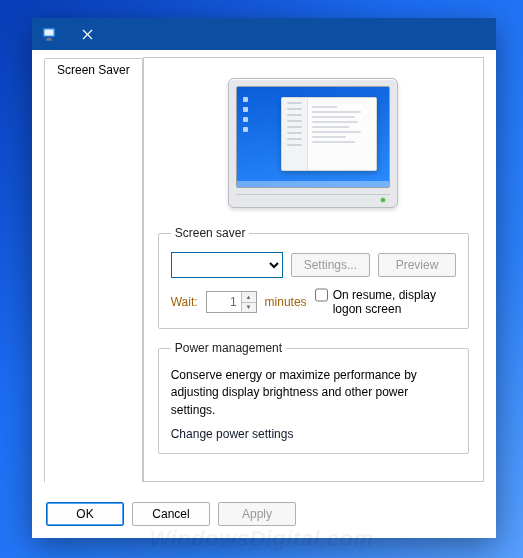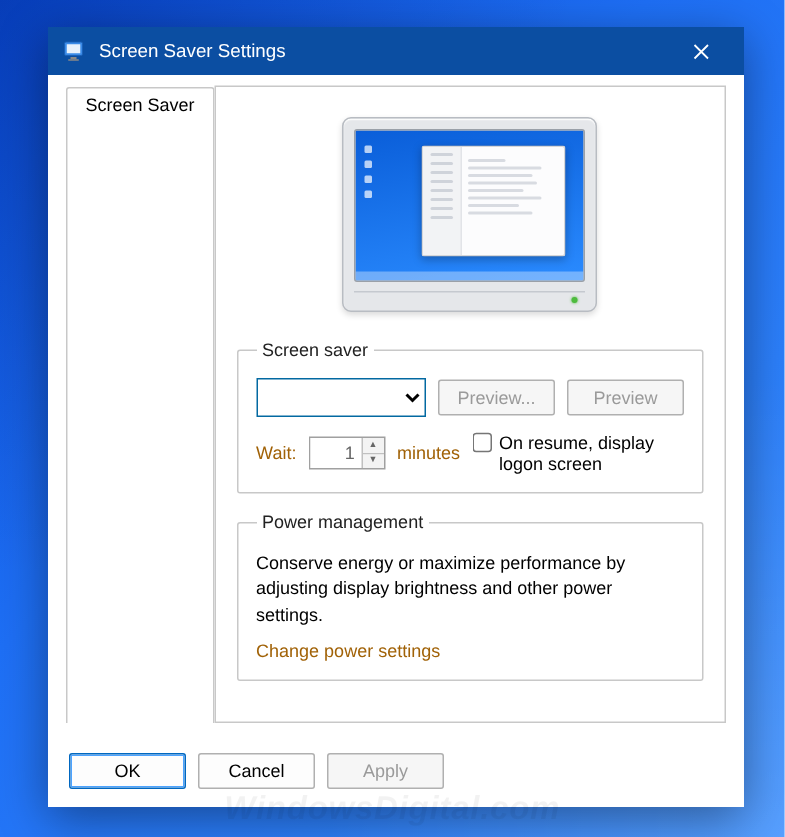--- a/index.html
+++ b/index.html
@@ -169,21 +169,21 @@
   .spin-btns { display:flex; flex-direction:column; border-left:1px solid #c0c0c0;}
   .spin-btns div {
     flex:1; width:14px; display:flex; align-items:center; justify-content:center;
     font-size:6px; color:#666; cursor:pointer; line-height:1;
     background:#f3f3f3;
   }
   .spin-btns div:first-child { border-bottom:1px solid #c0c0c0;}
   .checkbox { display:flex; align-items:flex-start; gap:5px; }
   .checkbox input { width:14px; height:14px; margin:0;}
   .pm-text { font-size:12px; line-height:1.45; margin-bottom:8px;}
-  a.link { color:#a16207; text-decoration:none; font-size:12px;}
+  a.link { color:#0f172a; text-decoration:none; font-size:12px;}
 
   .footer {
     display:flex; justify-content:flex-start; gap:8px;
     padding:10px 14px 12px;
   }
   .footer button.btn { min-width:78px;}
   .footer .primary {
     border:1px solid #0067c0;
     box-shadow: inset 0 0 0 1px #4da3ff;
   }
@@ -206,21 +206,20 @@
 
   <div class="titlebar">
     <span class="titlebar-icon">
       <svg width="16" height="16" viewBox="0 0 16 16">
         <rect x="1" y="2" width="12" height="9" rx="1" fill="#3b8be8" stroke="#1a5fb4" stroke-width="0.6"></rect>
         <rect x="2.5" y="3.5" width="9" height="6" fill="#e8f1fc"></rect>
         <rect x="5" y="12" width="4" height="1.5" fill="#888"></rect>
         <rect x="3.5" y="13.5" width="7" height="1" fill="#888"></rect>
       </svg>
     </span>
-    <span class="titlebar-text">Screen Saver Settings</span>
     <div class="titlebar-close">
       <svg width="11" height="11" viewBox="0 0 11 11">
         <path d="M1 1 L10 10 M10 1 L1 10" stroke="#fff" stroke-width="1.2"></path>
       </svg>
     </div>
   </div>
 
   <div class="body">
 
     <div class="tabstrip">
@@ -264,21 +263,21 @@
           <div class="monitor-led"></div>
         </div>
       </div>
 
       <fieldset class="group">
         <legend>Screen saver</legend>
         <div class="row">
           <select class="combo">
             <option>(None)</option>
           </select>
-          <button class="btn" disabled="">Preview...</button>
+          <button class="btn" disabled="">Settings...</button>
           <button class="btn" disabled="">Preview</button>
         </div>
         <div class="row" style="margin-bottom:0;">
           <span class="wait-label">Wait:</span>
           <div class="spinbox">
             <input type="text" value="1" style="">
             <div class="spin-btns">
               <div>▲</div>
               <div>▼</div>
             </div>

